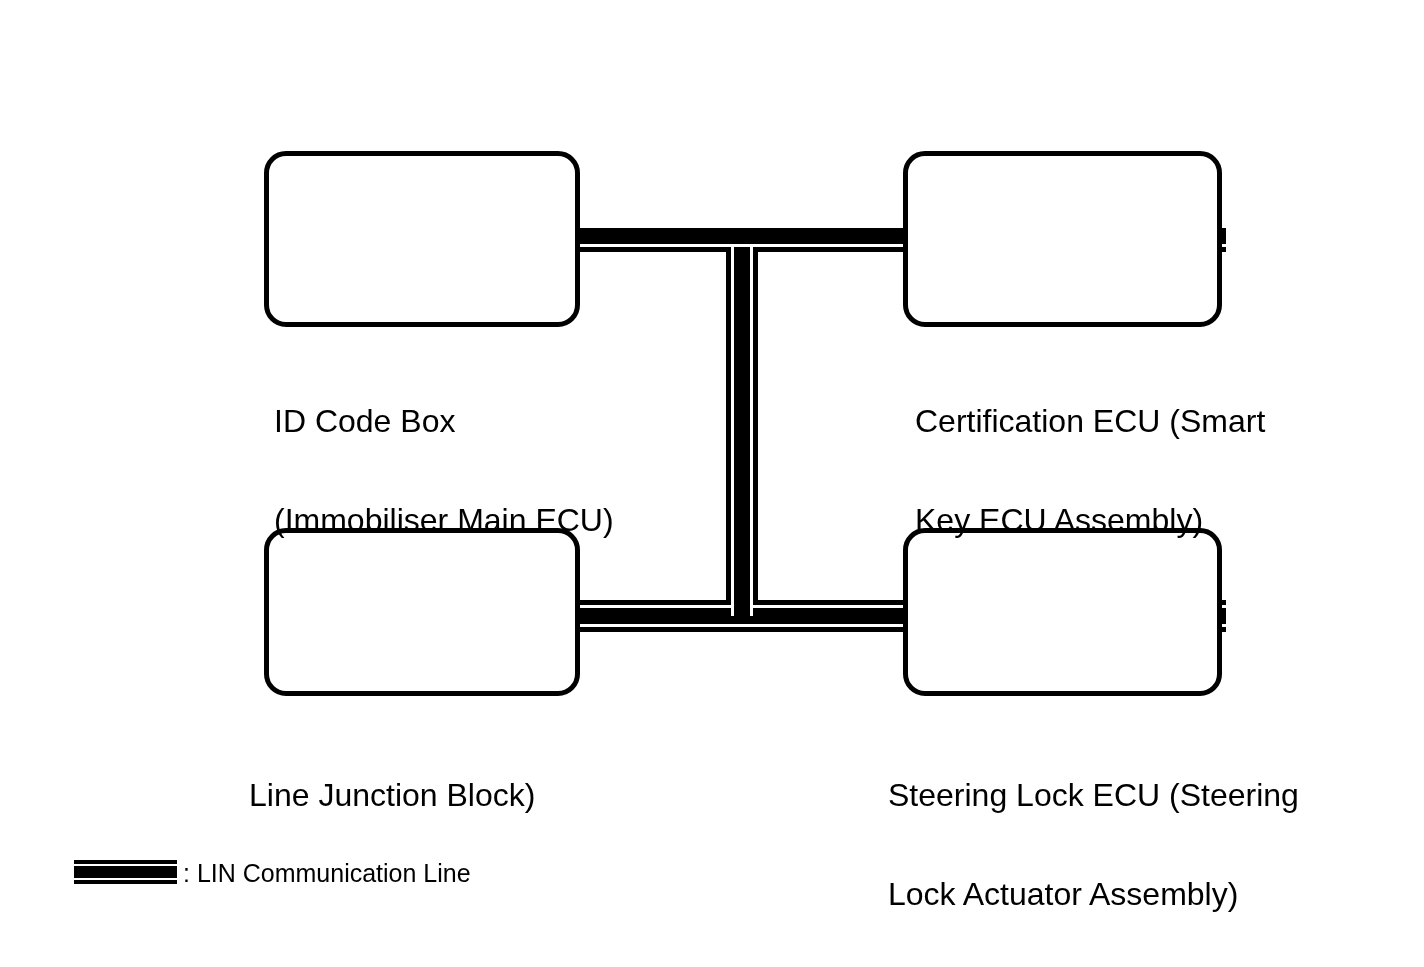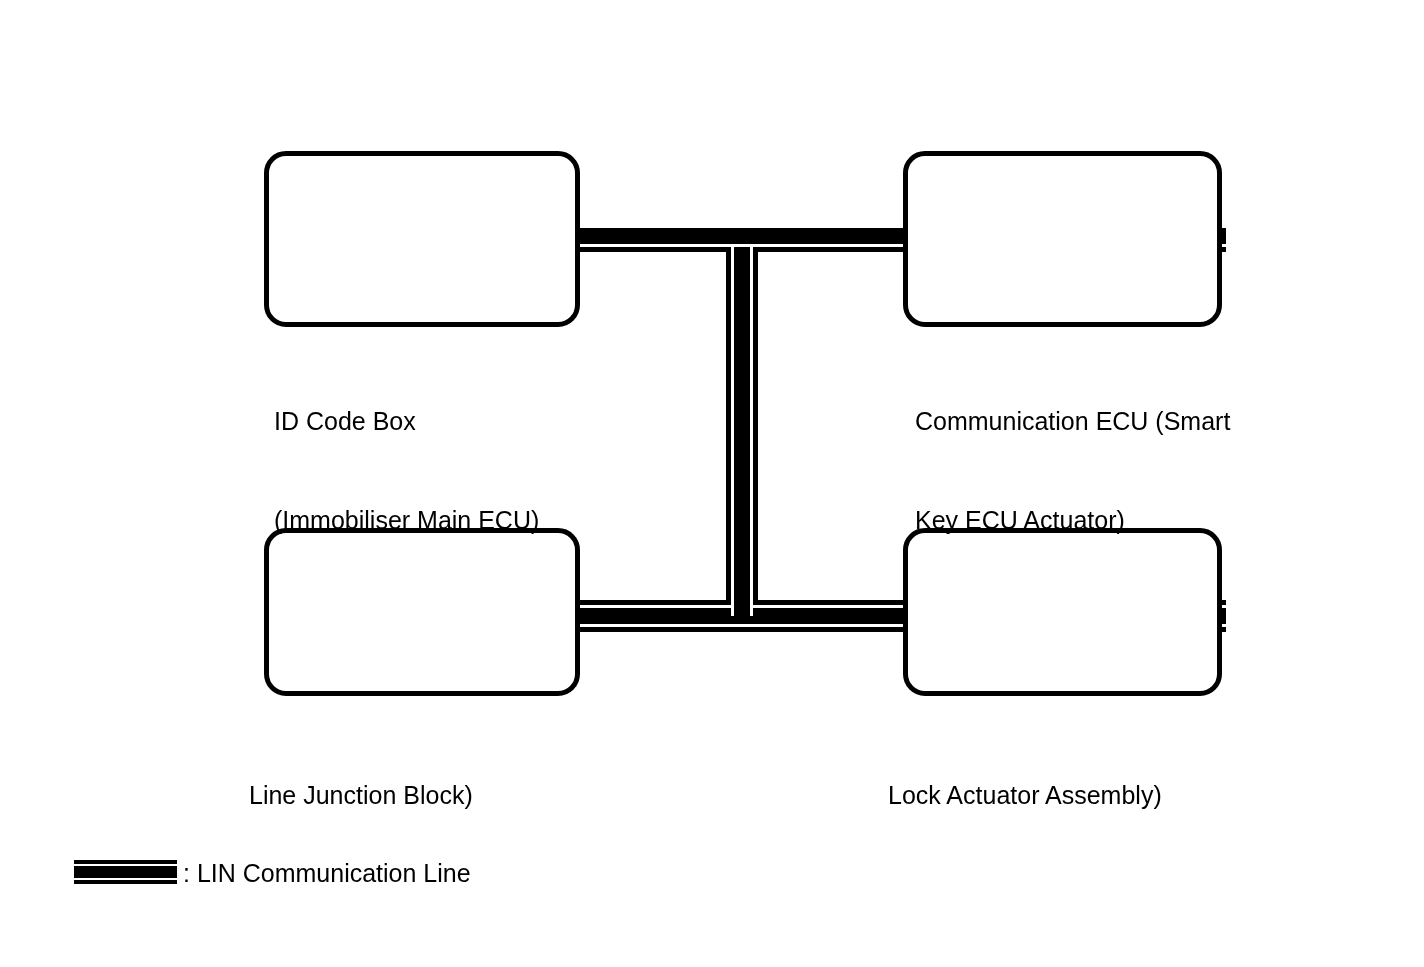--- a/index.html
+++ b/index.html
@@ -21,21 +21,21 @@
   #diagram-svg {
     position: absolute;
     left: 0;
     top: 0;
     width: 1424px;
     height: 967px;
   }
   .node-label {
     position: absolute;
     font-family: "Liberation Sans", sans-serif;
-    font-size: 25px;
+    font-size: 32px;
     line-height: 33px;
     color: #000000;
     white-space: pre;
     letter-spacing: 0px;
   }
   .legend-text {
     position: absolute;
     font-family: "Liberation Sans", sans-serif;
     font-size: 25px;
     line-height: 33px;
@@ -99,27 +99,28 @@
   <div class="ecu-box" style="left:264px; top:528px; width:316px; height:168px;"></div>
 
   <div class="ecu-box" style="left:903px; top:528px; width:319px; height:168px;"></div>
 
   <div class="node-label" style="left:274px; top:339px;">
     <div>ID Code Box</div>
     <div>(Immobiliser Main ECU)</div>
   </div>
 
   <div class="node-label" style="left:915px; top:339px;">
-    <div>Communication ECU (Smart</div>
-    <div>Key ECU Actuator)</div>
+    <div>Certification ECU (Smart</div>
+    <div>Key ECU Assembly)</div>
   </div>
 
   <div class="node-label" style="left:249px; top:713px;">
     <div>Line Junction Block)</div>
   </div>
 
   <div class="node-label" style="left:888px; top:713px;">
+    <div>Steering Lock ECU (Steering</div>
     <div>Lock Actuator Assembly)</div>
   </div>
 
   <div class="legend-text" style="left:183px; top:857px;">: LIN Communication Line</div>
 
 </div>
 
 </body></html>

